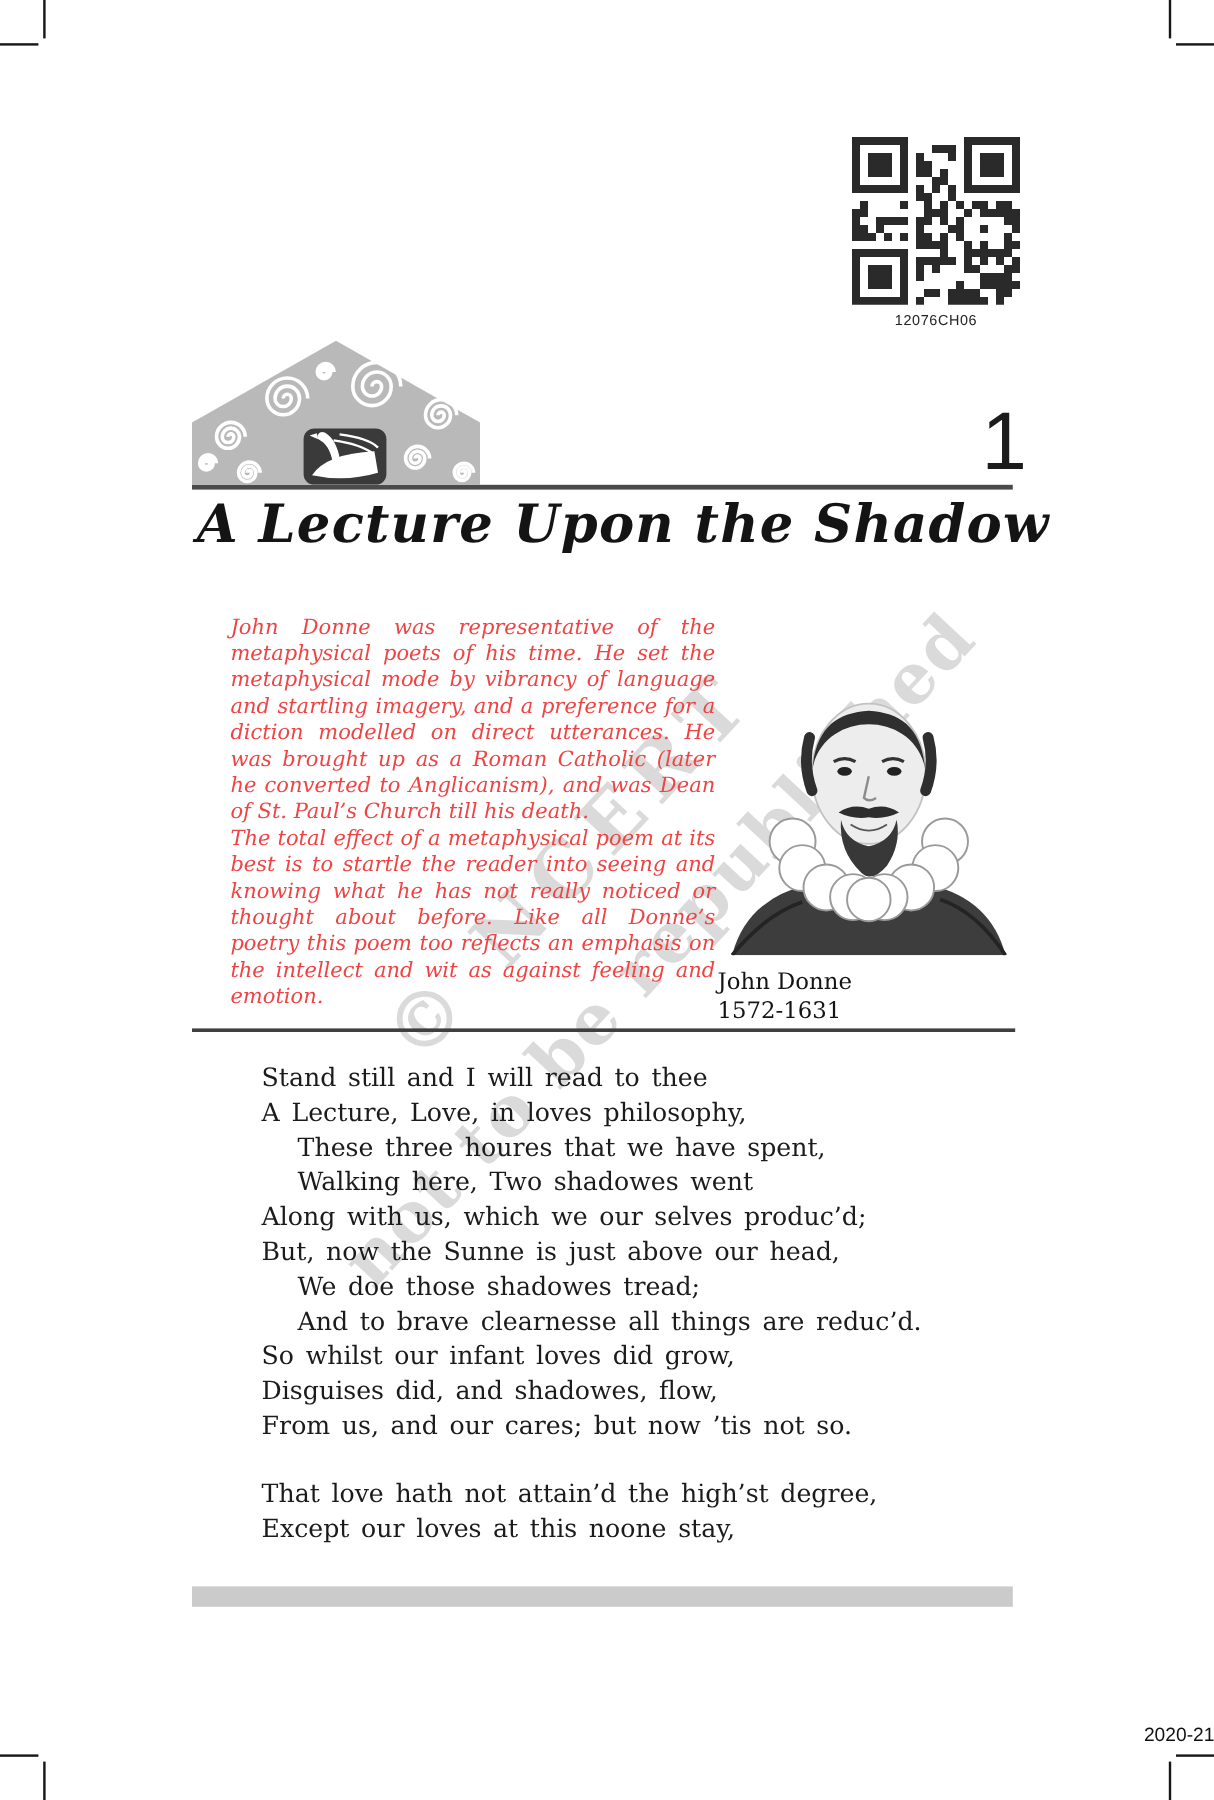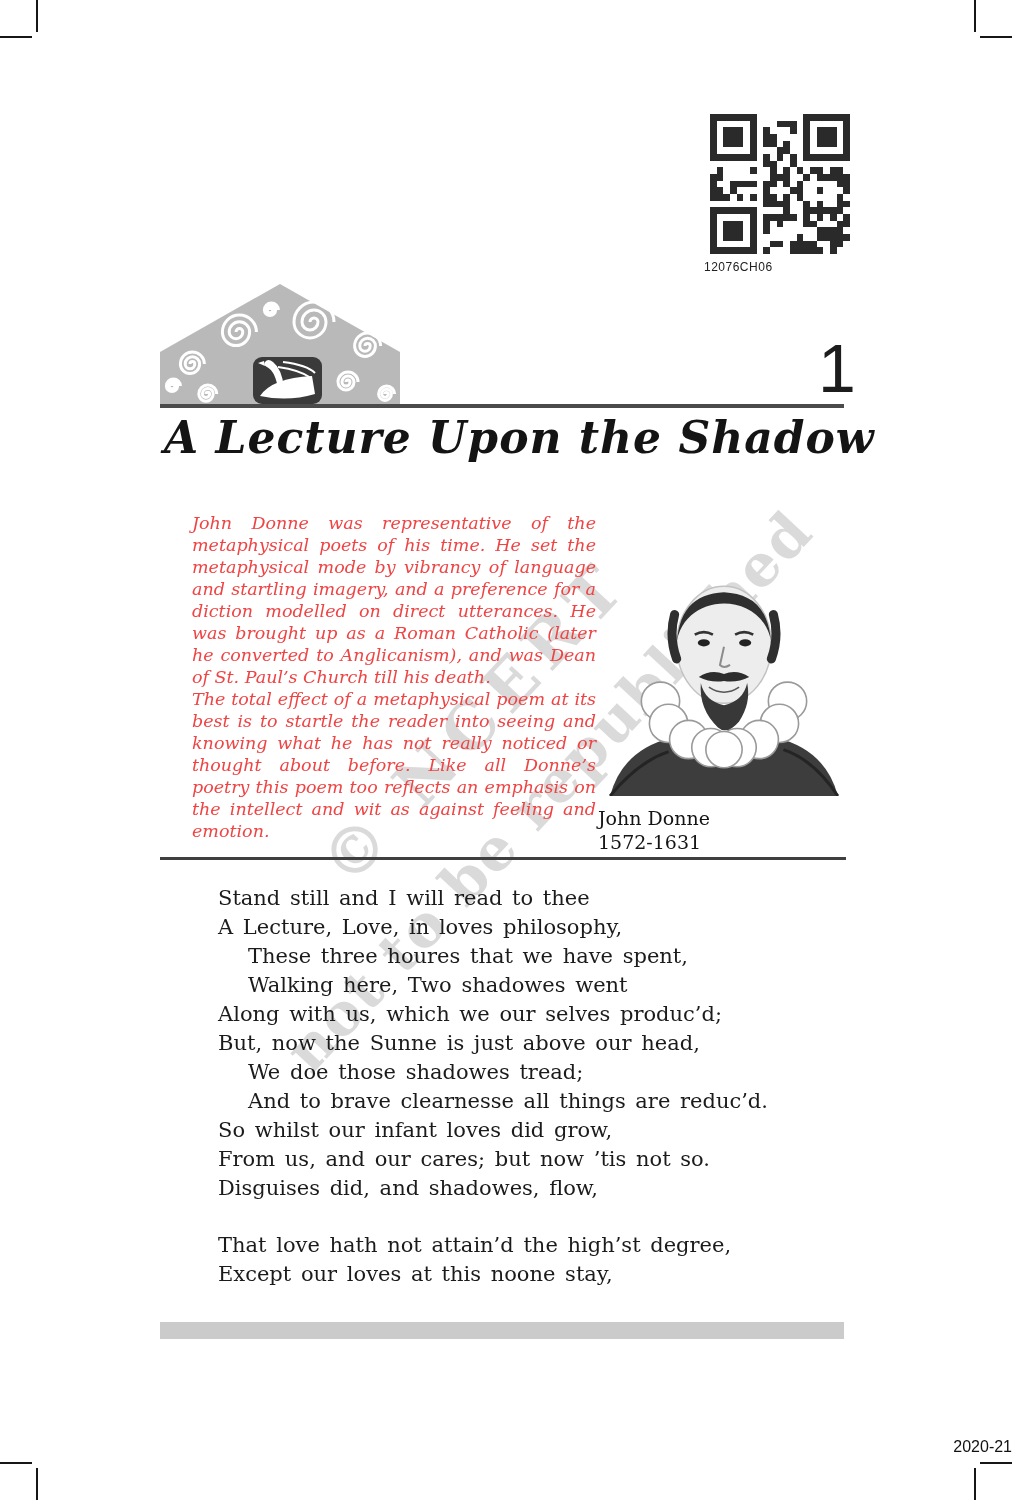--- a/index.html
+++ b/index.html
@@ -5,21 +5,21 @@
   html,body{margin:0;padding:0;}
   body{
     width:1012px;height:1500px;position:relative;background:#ffffff;
     font-family:"DejaVu Serif", serif;color:#1d1d1d;overflow:hidden;
   }
   
   .crop{position:absolute;background:#161616;}
   .crop.v{width:2px;height:32px;}
   .crop.h{width:32px;height:2px;}
   
-  .qr-wrap{position:absolute;left:704px;top:114px;width:152px;}
+  .qr-wrap{position:absolute;left:704px;top:114px;width:152px;text-align:center;}
   .qr-wrap svg{width:140px;height:140px;display:block;margin:0 auto;}
   .qr-caption{margin-top:6px;font-family:"Liberation Sans",sans-serif;font-size:12px;color:#222;letter-spacing:.5px;}
   
   .header-art{position:absolute;left:160px;top:282px;width:240px;height:122px;}
   .sp-w{stroke:#ffffff;stroke-width:3px;fill:none;}
   .chapter-num{position:absolute;left:818px;top:334px;font-family:"Liberation Sans",sans-serif;
     font-size:68px;font-weight:400;color:#1c1c1c;line-height:1;}
   .rule1{position:absolute;left:160px;top:404px;width:684px;height:4px;background:#4b4b4b;}
   
   .page-title{position:absolute;left:164px;top:412px;margin:0;font-size:44px;line-height:1.2;
@@ -295,22 +295,22 @@
     <div class="stanza">
       <div class="line">Stand still and I will read to thee</div>
       <div class="line">A Lecture, Love, in loves philosophy,</div>
       <div class="line indent">These three houres that we have spent,</div>
       <div class="line indent">Walking here, Two shadowes went</div>
       <div class="line">Along with us, which we our selves produc’d;</div>
       <div class="line">But, now the Sunne is just above our head,</div>
       <div class="line indent">We doe those shadowes tread;</div>
       <div class="line indent">And to brave clearnesse all things are reduc’d.</div>
       <div class="line">So whilst our infant loves did grow,</div>
+      <div class="line">Disguises did, and shadowes, flow,</div>
       <div class="line">From us, and our cares; but now ’tis not so.</div>
-      <div class="line">Disguises did, and shadowes, flow,</div>
     </div>
     <div class="stanza stanza2">
       <div class="line">That love hath not attain’d the high’st degree,</div>
       <div class="line">Except our loves at this noone stay,</div>
     </div>
   </div>
 
   <div class="gray-bar"></div>
   <div class="footer">2020-21</div>
 

